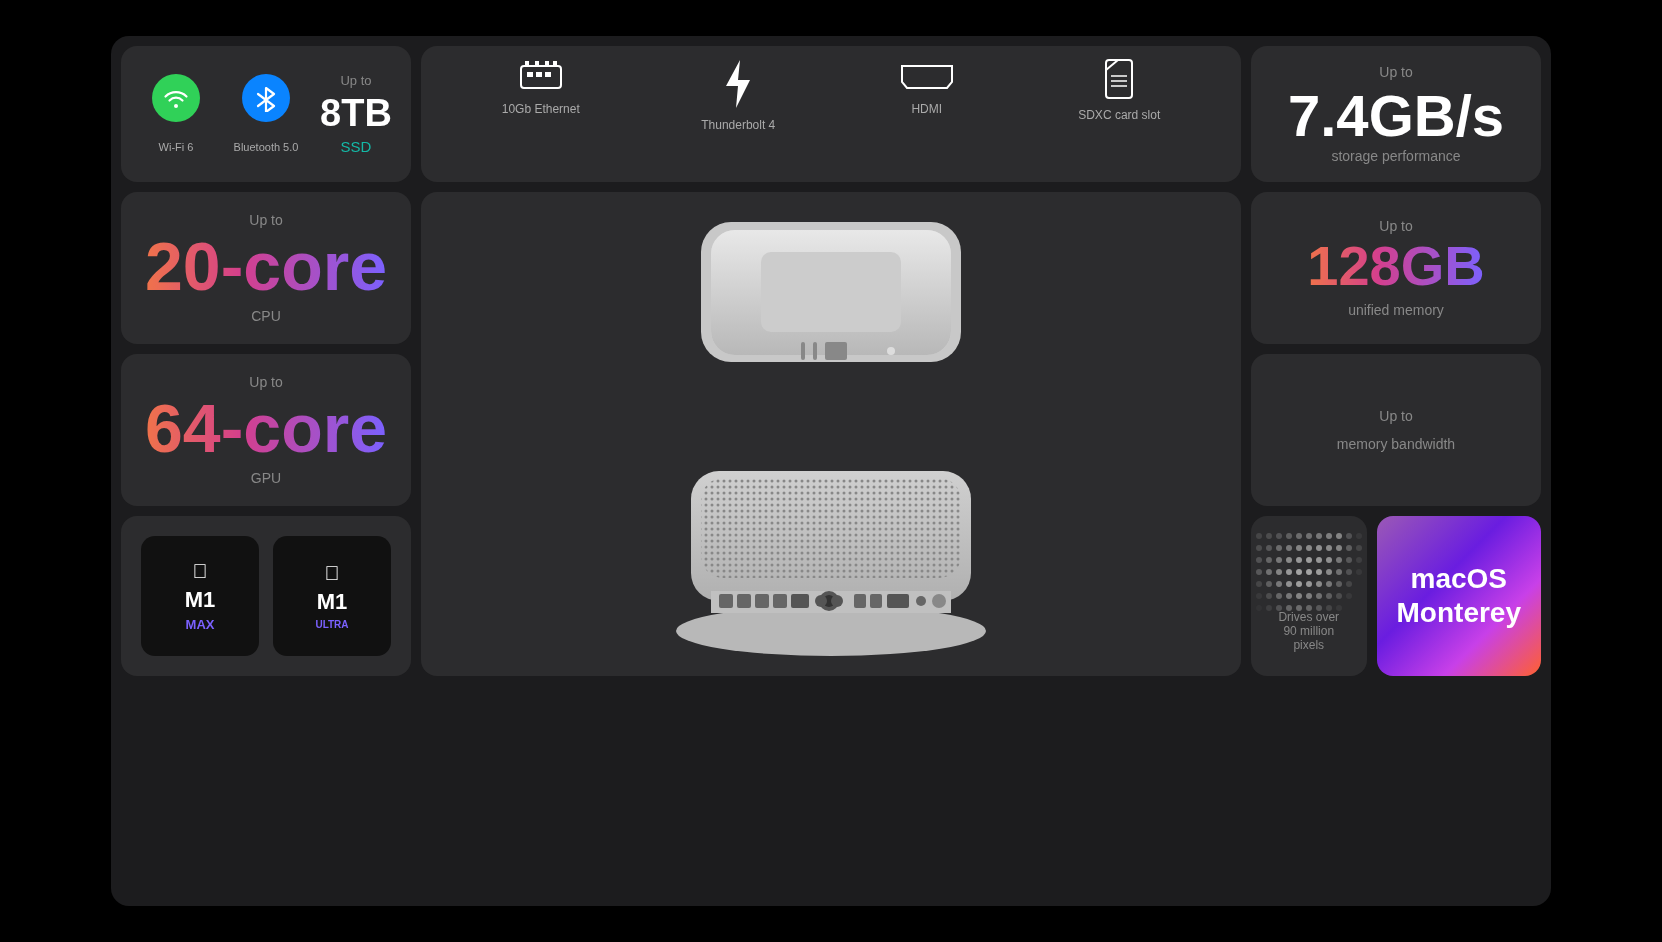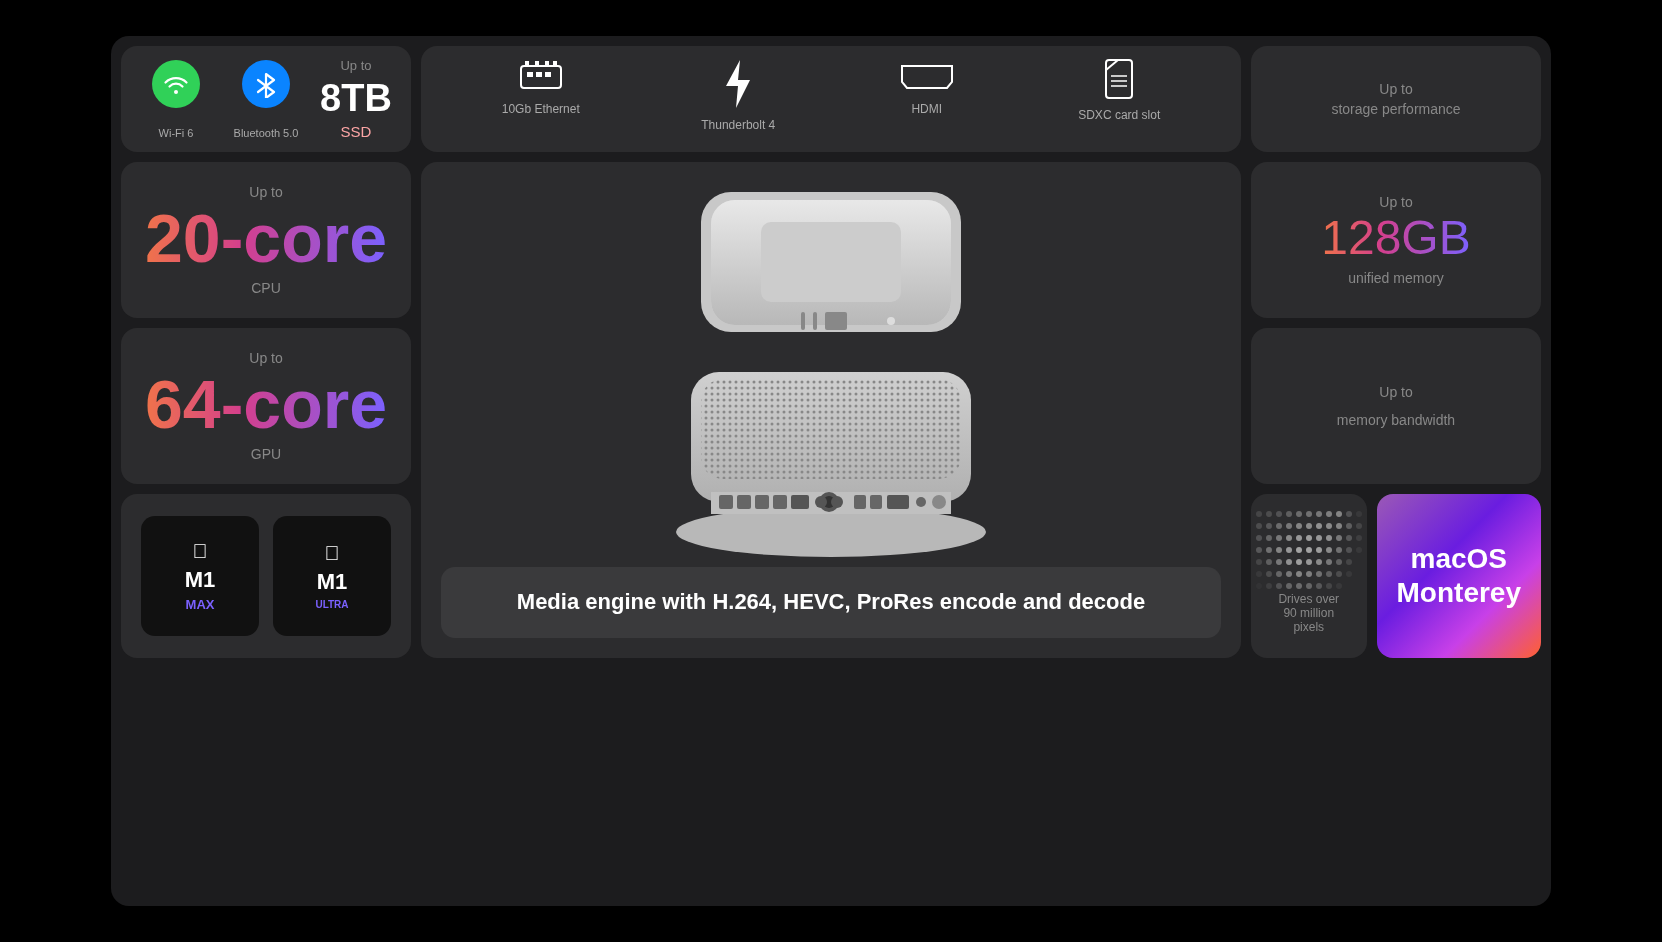--- a/index.html
+++ b/index.html
@@ -76,21 +76,21 @@
       color: #888;
     }
     .ssd-value {
       font-size: 38px;
       font-weight: 700;
       color: #fff;
       line-height: 1;
     }
     .ssd-label {
       font-size: 15px;
-      color: #fca5a5;
+      color: #14b8a6;
     }
 
     
     .top-middle {
       grid-column: 2 / 3;
       background: #2c2c2e;
       border-radius: 16px;
       display: flex;
       flex-direction: row;
       align-items: flex-start;
@@ -265,22 +265,22 @@
     .grad-64core {
       font-size: 68px;
       font-weight: 800;
       background: linear-gradient(90deg, #f0734a 0%, #d43f8d 40%, #7b61ff 100%);
       -webkit-background-clip: text;
       -webkit-text-fill-color: transparent;
       background-clip: text;
       line-height: 1;
     }
     .grad-128gb {
-      font-size: 48px;
-      font-weight: 400;
+      font-size: 56px;
+      font-weight: 700;
       background: linear-gradient(90deg, #f0734a 0%, #d43f8d 40%, #7b61ff 100%);
       -webkit-background-clip: text;
       -webkit-text-fill-color: transparent;
       background-clip: text;
       line-height: 1;
     }
     .grad-800gb {
       font-size: 68px;
       font-weight: 800;
       background: linear-gradient(90deg, #f0734a 0%, #d43f8d 40%, #7b61ff 100%);
@@ -391,20 +391,21 @@
           <line x1="13" y1="18" x2="29" y2="18" stroke="#fff" stroke-width="1.5"></line>
           <line x1="13" y1="23" x2="29" y2="23" stroke="#fff" stroke-width="1.5"></line>
           <line x1="13" y1="28" x2="29" y2="28" stroke="#fff" stroke-width="1.5"></line>
         </svg>
         <span class="port-label">SDXC card slot</span>
       </div>
     </div>
 
     <div class="top-right">
       <div class="upto-label">Up to</div>
+      <div class="storage-value">7.4GB/s</div>
       <div class="storage-label">storage performance</div>
     </div>
 
     <div class="cpu-card">
       <div class="upto-label">Up to</div>
       <div class="grad-20core">20-core</div>
       <div class="bottom-label">CPU</div>
     </div>
 
     <div class="center-image">
@@ -459,23 +460,20 @@
         <circle cx="168" cy="135" r="6" fill="#333"></circle>
         <circle cx="160" cy="135" r="6" fill="#555"></circle>
         <circle cx="176" cy="135" r="6" fill="#555"></circle>
         <rect x="193" y="128" width="12" height="14" rx="2" fill="#666"></rect>
         <rect x="209" y="128" width="12" height="14" rx="2" fill="#666"></rect>
         <rect x="226" y="128" width="22" height="14" rx="2" fill="#555"></rect>
         <circle cx="260" cy="135" r="5" fill="#666"></circle>
         <circle cx="278" cy="135" r="7" fill="#888"></circle>
       </svg>
 
-      <div class="media-engine-card">
-        <div class="media-engine-text">Media engine with H.264, HEVC, ProRes encode and decode</div>
-      </div>
     </div>
 
     <div class="gpu-card">
       <div class="upto-label">Up to</div>
       <div class="grad-64core">64-core</div>
       <div class="bottom-label">GPU</div>
     </div>
 
     <div class="memory-card">
       <div class="upto-label">Up to</div>

